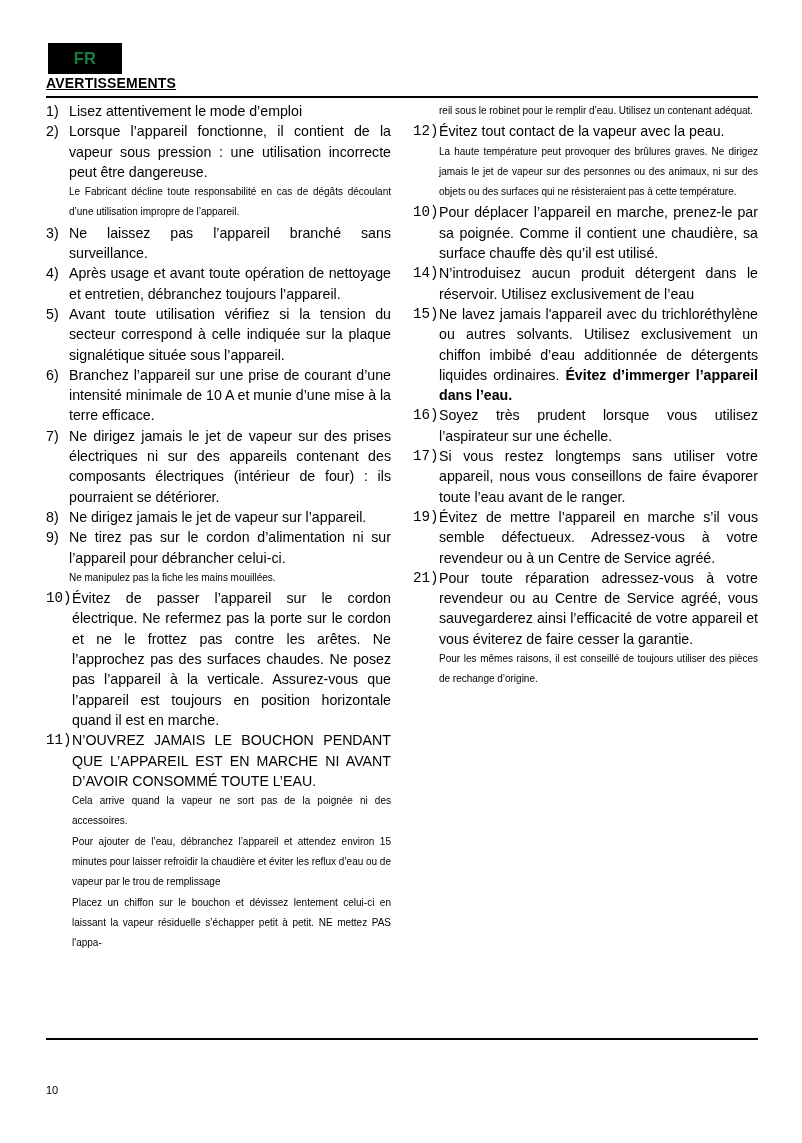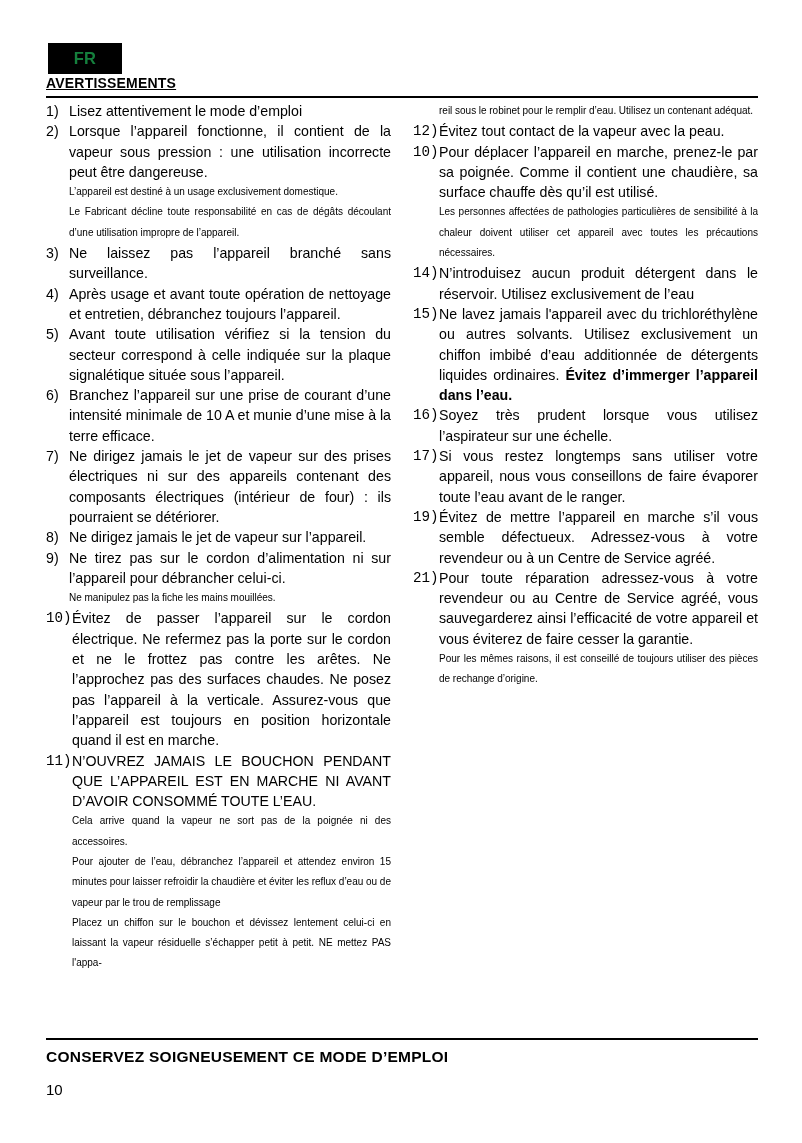--- a/index.html
+++ b/index.html
@@ -131,21 +131,21 @@
     width: 712px;
     font-size: 15.5px;
     font-weight: bold;
     letter-spacing: 0.25px;
     line-height: 20px;
   }
   .page-number {
     position: absolute;
     left: 46px;
     top: 1083px;
-    font-size: 15px;
+    font-size: 11px;
     line-height: 14px;
   }
 </style>
 </head>
 <body>
 
 <div class="page">
 
   <div class="lang-badge">FR</div>
 
@@ -157,24 +157,20 @@
         <div class="item">
           <span class="marker">1)</span>
           <span class="body-text">Lisez attentivement le mode d’emploi</span>
         </div>
         <div class="item">
           <span class="marker">2)</span>
           <span class="body-text">Lorsque l’appareil fonctionne, il contient de la vapeur sous pression : une utilisation incorrecte peut être dangereuse.</span>
         </div>
         <div class="cont">
           <span class="spacer"></span>
-          <span class="body-text">L’appareil est destiné à un usage exclusivement domestique.</span>
-        </div>
-        <div class="cont">
-          <span class="spacer"></span>
           <span class="body-text">Le Fabricant décline toute responsabilité en cas de dégâts découlant d’une utilisation impropre de l’appareil.</span>
         </div>
         <div class="item">
           <span class="marker">3)</span>
           <span class="body-text">Ne laissez pas l’appareil branché sans surveillance.</span>
         </div>
         <div class="item">
           <span class="marker">4)</span>
           <span class="body-text">Après usage et avant toute opération de nettoyage et entretien, débranchez toujours l’appareil.</span>
         </div>
@@ -225,28 +221,28 @@
       </div>
     <div class="col" id="col-right">
         <div class="cont">
           <span class="spacer wide"></span>
           <span class="body-text">reil sous le robinet pour le remplir d’eau. Utilisez un contenant adéquat.</span>
         </div>
         <div class="item">
           <span class="marker wide">12)</span>
           <span class="body-text">Évitez tout contact de la vapeur avec la peau.</span>
         </div>
+        <div class="cont">
+          <span class="spacer wide"></span>
+          <span class="body-text">La haute température peut provoquer des brûlures graves. Ne dirigez jamais le jet de vapeur sur des personnes ou des animaux, ni sur des objets ou des surfaces qui ne résisteraient pas à cette température.</span>
+        </div>
         <div class="item">
           <span class="marker wide">10)</span>
           <span class="body-text">Pour déplacer l’appareil en marche, prenez-le par sa poignée. Comme il contient une chaudière, sa surface chauffe dès qu’il est utilisé.</span>
         </div>
-        <div class="cont">
-          <span class="spacer wide"></span>
-          <span class="body-text">Les personnes affectées de pathologies particulières de sensibilité à la chaleur doivent utiliser cet appareil avec toutes les précautions nécessaires.</span>
-        </div>
         <div class="item">
           <span class="marker wide">14)</span>
           <span class="body-text">N’introduisez aucun produit détergent dans le réservoir. Utilisez exclusivement de l’eau</span>
         </div>
         <div class="item">
           <span class="marker wide">15)</span>
           <span class="body-text"><span>Ne lavez jamais l'appareil avec du trichloréthylène ou autres solvants. Utilisez exclusivement un chiffon imbibé d’eau additionnée de détergents liquides ordinaires. </span><span class="bold">Évitez d’immerger l’appareil dans l’eau.</span></span>
         </div>
         <div class="item">
           <span class="marker wide">16)</span>
@@ -265,16 +261,15 @@
           <span class="body-text">Pour toute réparation adressez-vous à votre revendeur ou au Centre de Service agréé, vous sauvegarderez ainsi l’efficacité de votre appareil et vous éviterez de faire cesser la garantie.</span>
         </div>
         <div class="cont">
           <span class="spacer wide"></span>
           <span class="body-text">Pour les mêmes raisons, il est conseillé de toujours utiliser des pièces de rechange d’origine.</span>
         </div>
       </div>
   </div>
 
   <div class="rule-footer"></div>
-  <div class="footer-note">CONSERVEZ SOIGNEUSEMENT CE MODE D’EMPLOI</div>
   <div class="page-number">10</div>
 
 </div>
 
 </body></html>

